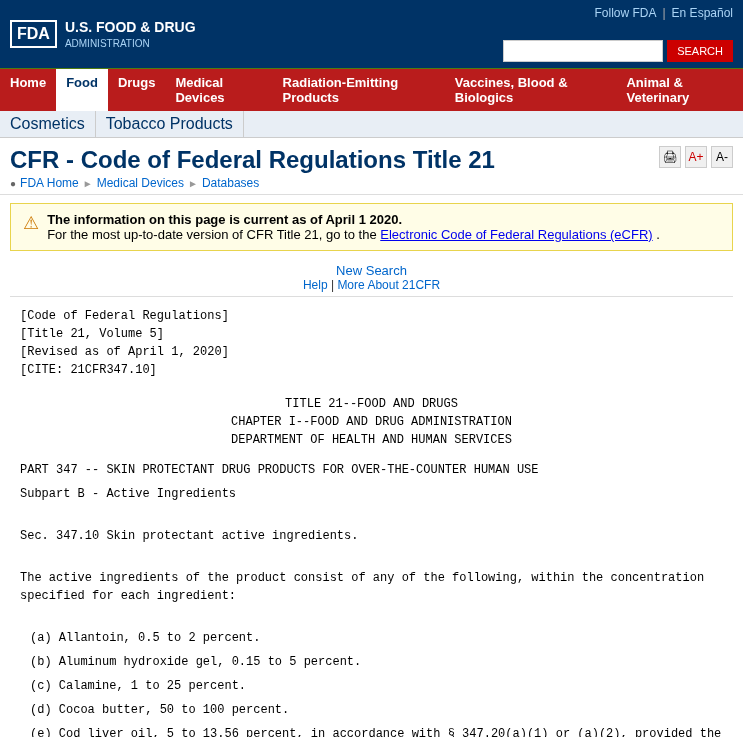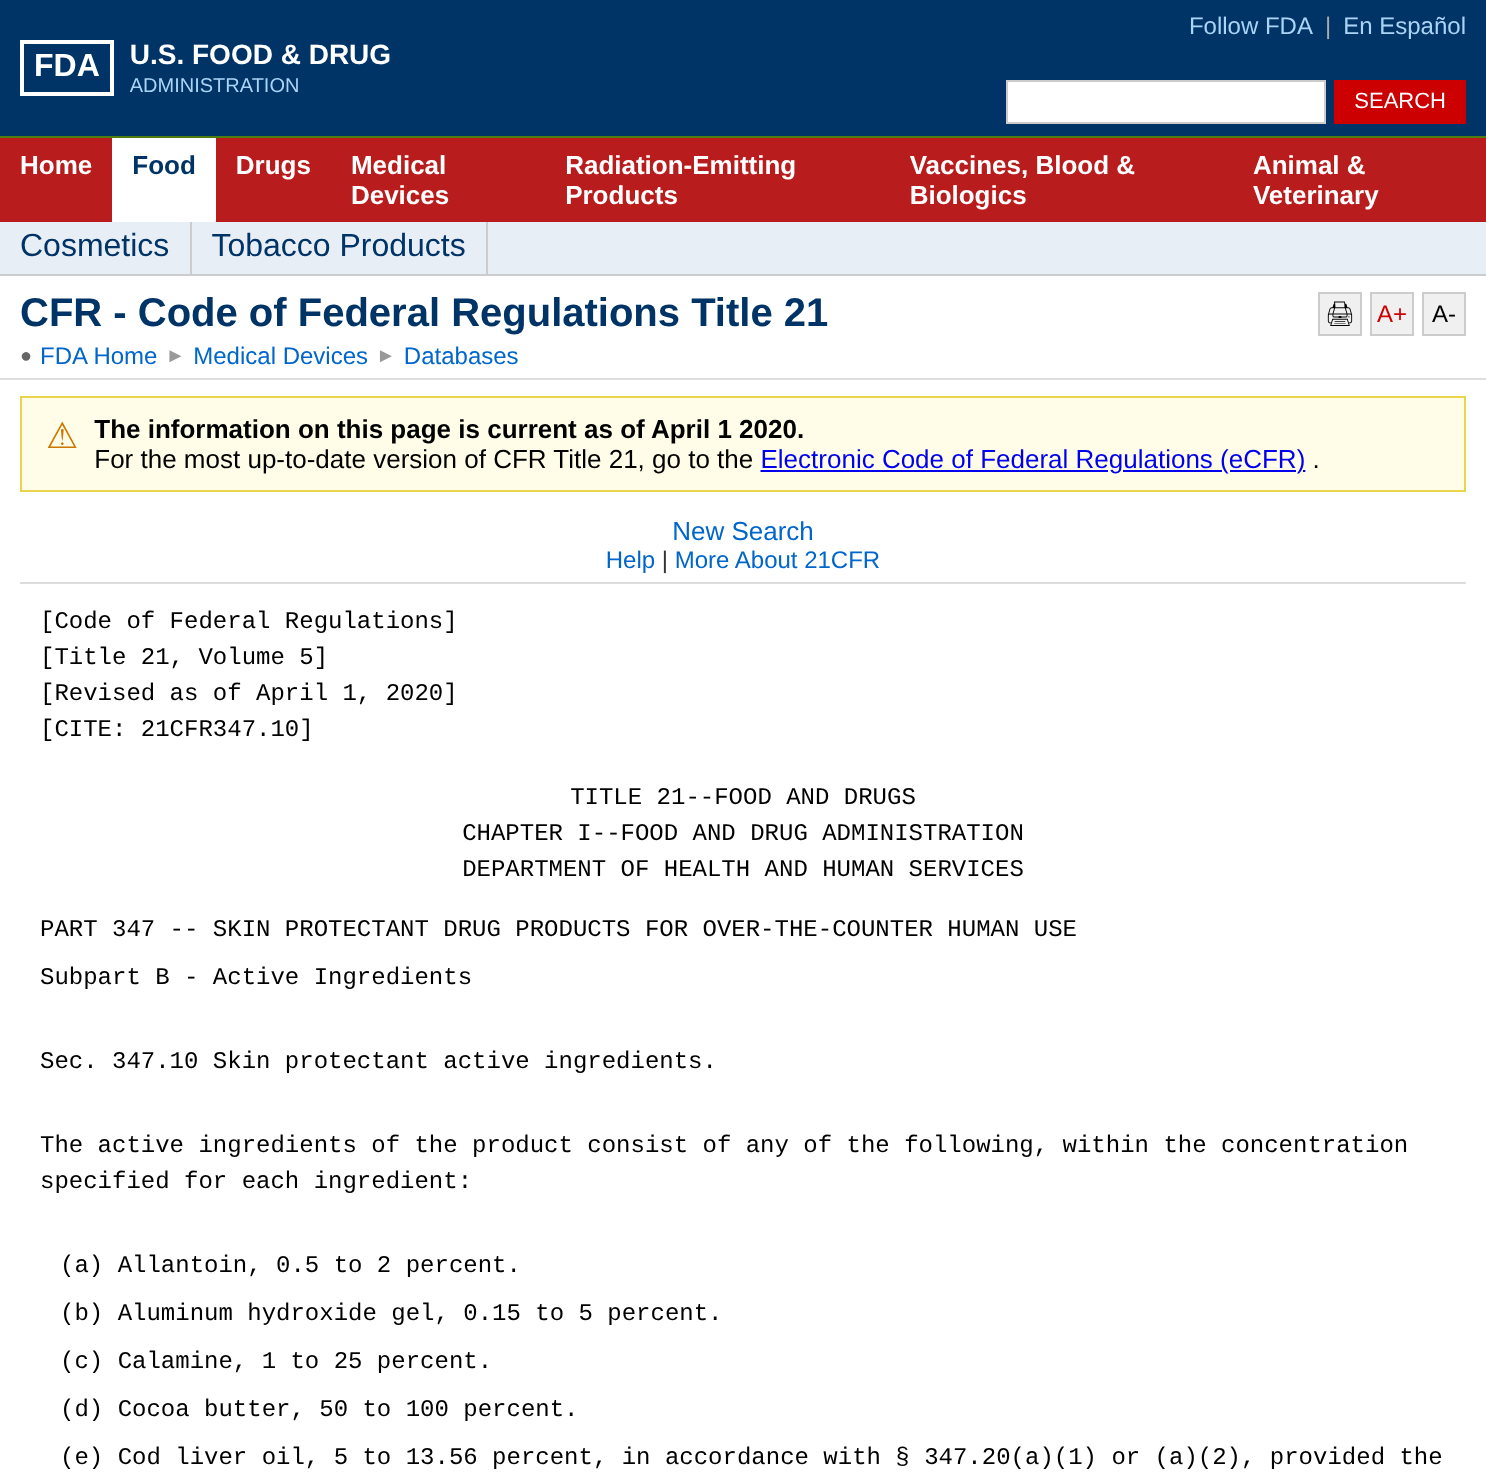--- a/index.html
+++ b/index.html
@@ -23,21 +23,21 @@
     
     .nav-primary { background: #b91c1c; display: flex; border-top: 1px solid #4d7c0f; }
     .nav-primary a { color: #fff; text-decoration: none; padding: 6px 10px; font-size: 13px; font-weight: bold; display: block; }
     .nav-primary a.food-active { background: #fff; color: #003366; }
 
     .nav-secondary { background: #e8eef5; display: flex; border-bottom: 1px solid #ccc; }
     .nav-secondary a { color: #003366; text-decoration: none; padding: 4px 10px; font-size: 16px; display: block; border-right: 1px solid #ccc; }
 
     
     .page-header { padding: 8px 10px 4px 10px; border-bottom: 1px solid #ddd; }
-    .page-title { font-size: 20px; color: #003366; font-weight: bold; }
+    .page-title { font-size: 24px; color: #003366; font-weight: bold; }
     .breadcrumb { display: flex; align-items: center; gap: 4px; font-size: 12px; color: #666; margin-top: 2px; }
     .breadcrumb a { color: #0066cc; text-decoration: none; }
     .breadcrumb-sep { color: #999; font-size: 10px; }
 
     
     .page-toolbar { position: absolute; top: 130px; right: 10px; display: flex; gap: 4px; }
     .toolbar-icon { width: 22px; height: 22px; border: 1px solid #ccc; background: #f0f0f0; display: flex; align-items: center; justify-content: center; cursor: pointer; font-size: 12px; }
 
     
     .alert-box { background: #fffde7; border: 1px solid #e8d44d; margin: 8px 10px; padding: 8px 12px; display: flex; align-items: flex-start; gap: 8px; }

